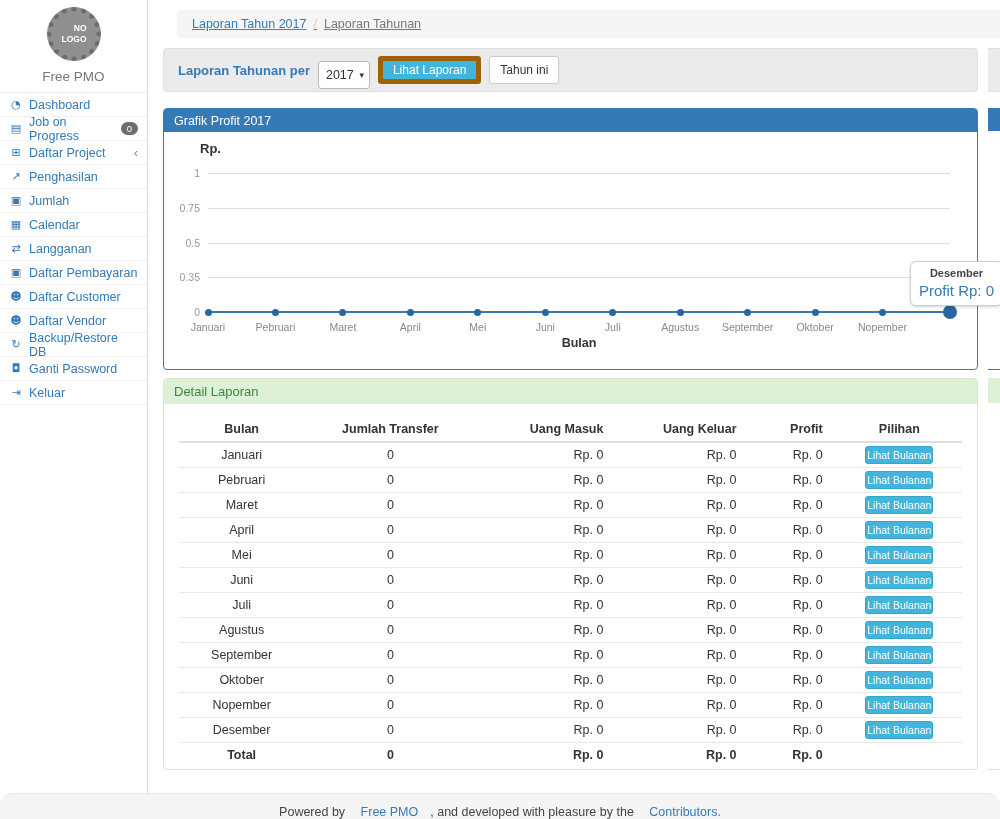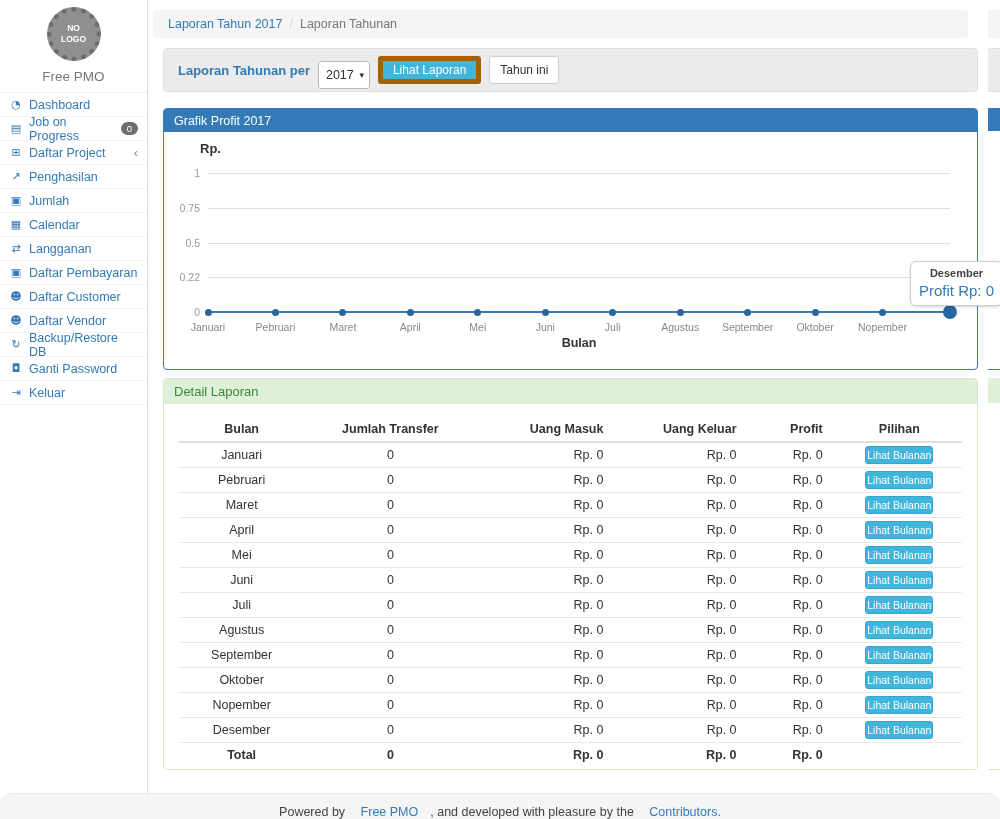--- a/index.html
+++ b/index.html
@@ -11,37 +11,37 @@
   a { text-decoration:none; }
 
   
   .sidebar { position:absolute; left:0; top:0; width:148px; height:793px; background:#fff; border-right:1px solid #ddd; }
   .logo-wrap { text-align:center; padding-top:7px; }
   .logo-circle {
     width:54px; height:54px; margin:0 auto; border-radius:50%;
     background:#8f8f8f; border:5px dotted #6c6c6c;
     display:flex; align-items:center; justify-content:center;
   }
-  .logo-circle span { color:#fff; font-weight:bold; font-size:8.5px; line-height:1.25; width:26px; text-align:center; }
+  .logo-circle span { color:#fff; font-weight:bold; font-size:8.5px; line-height:1.25; width:26px; text-align:right; }
   .brand { color:#777; font-size:13.5px; margin-top:8px; padding-bottom:8px; }
   .nav { border-top:1px solid #eee; }
   .nav-item {
     display:flex; align-items:center; gap:6px; height:24px; padding:0 9px;
     color:#337ab7; font-size:12.5px; border-bottom:1px solid #f2f2f2; cursor:pointer;
   }
   .icon { font-family:"DejaVu Sans", sans-serif; font-size:11px; width:14px; text-align:center; flex:none; }
   .badge { margin-left:auto; background:#6e6e6e; color:#fff; border-radius:9px; font-size:9.5px; padding:2px 6px; line-height:1; }
   .chevron { margin-left:auto; color:#888; font-size:13px; }
 
   
   .content { position:absolute; left:149px; top:0; width:851px; height:793px; background:#fff; }
   .breadcrumb-bar {
-    position:absolute; left:4px; top:10px; width:815px; height:28px;
+    position:absolute; left:28px; top:10px; width:815px; height:28px;
     background:#f5f5f5; border-radius:4px; display:flex; align-items:center; gap:7px;
-    padding:0 15px; font-size:12.5px; color:#777;
+    padding:0 15px; font-size:12.5px; color:#777;text-decoration:underline;
   }
   .breadcrumb-bar a { color:#337ab7; }
   .bc-sep { color:#ccc; }
 
   .well {
     position:absolute; left:14px; top:48px; width:815px; height:44px;
     background:#ebebeb; border:1px solid #e0e0e0; border-radius:4px;
     display:flex; align-items:center; gap:8px; padding:0 14px;
   }
   .well-label { color:#337ab7; font-weight:bold; font-size:13px; }
@@ -197,21 +197,21 @@
     <div class="chart-body">
       <div class="rp-label">Rp.</div>
       <div class="plot" id="plot">
           <div class="gridline" style="top: 0px;"></div>
           <div class="ytick" style="top: -6px;">1</div>
           <div class="gridline" style="top: 34.75px;"></div>
           <div class="ytick" style="top: 28.75px;">0.75</div>
           <div class="gridline" style="top: 69.5px;"></div>
           <div class="ytick" style="top: 63.5px;">0.5</div>
           <div class="gridline" style="top: 104.25px;"></div>
-          <div class="ytick" style="top: 98.25px;">0.22</div>
+          <div class="ytick" style="top: 98.25px;">0.35</div>
           <div class="gridline" style="top: 139px;"></div>
           <div class="ytick" style="top: 133px;">0</div>
           <div class="chart-line" style="top: 138px; background: rgb(58, 118, 176);"></div>
           <div class="dot" style="left: -3.5px; top: 135.5px; background: rgb(40, 102, 159);"></div>
           <div class="xlabel" style="left: -45px;">Januari</div>
           <div class="dot" style="left: 63.9545px; top: 135.5px; background: rgb(40, 102, 159);"></div>
           <div class="xlabel" style="left: 22.4545px;">Pebruari</div>
           <div class="dot" style="left: 131.409px; top: 135.5px; background: rgb(40, 102, 159);"></div>
           <div class="xlabel" style="left: 89.9091px;">Maret</div>
           <div class="dot" style="left: 198.864px; top: 135.5px; background: rgb(40, 102, 159);"></div>

